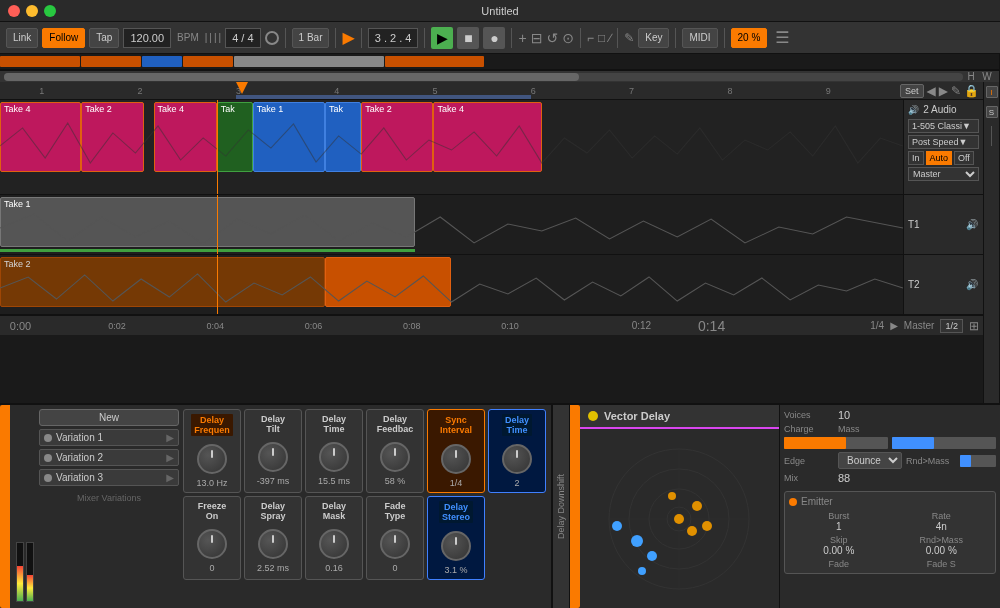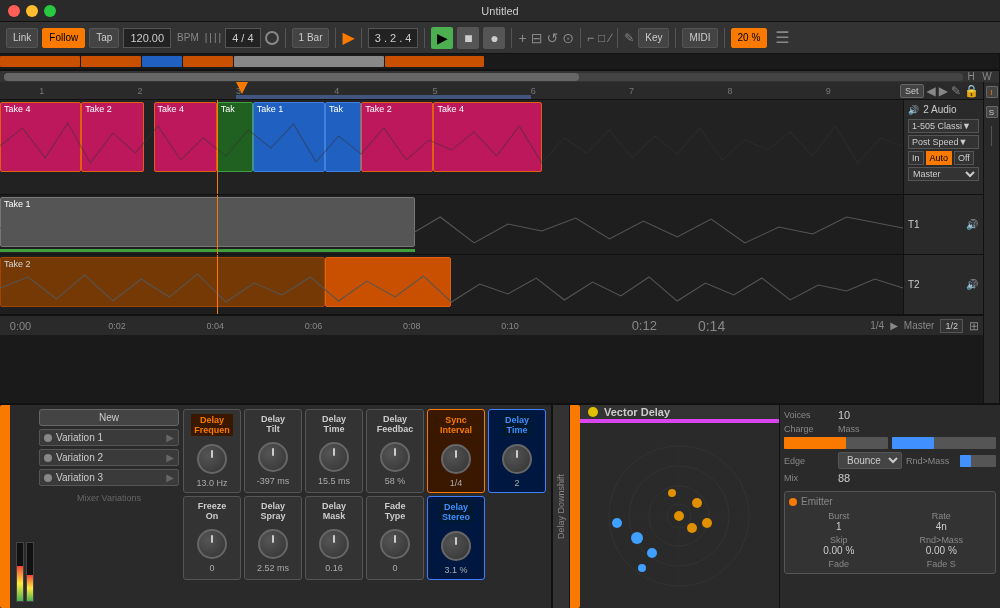--- a/index.html
+++ b/index.html
@@ -249,22 +249,22 @@
       display: flex;
       flex-direction: column;
     }
 
     #vd-header {
       background: #333;
       padding: 4px 8px;
       display: flex;
       align-items: center;
       gap: 6px;
-      border-bottom: 4px solid #d946ef;
-      height: 18px;
+      border-bottom: 2px solid #d946ef;
+      height: 24px;
       font-size: 11px;
       font-weight: bold;
     }
 
     #vd-canvas {
       flex: 1;
       display: flex;
       align-items: center;
       justify-content: center;
       position: relative;
@@ -652,21 +652,21 @@
           </div>
         </div>
 
         <div style="height:20px;background:#2a2a2a;border-top:1px solid #111;position:relative;display:flex;align-items:center;">
           <span style="position:absolute;left:1%;font-size:11px;color:#888;">0:00</span>
           <span style="position:absolute;left:11%;font-size:9px;color:#888;">0:02</span>
           <span style="position:absolute;left:21%;font-size:9px;color:#888;">0:04</span>
           <span style="position:absolute;left:31%;font-size:9px;color:#888;">0:06</span>
           <span style="position:absolute;left:41%;font-size:9px;color:#888;">0:08</span>
           <span style="position:absolute;left:51%;font-size:9px;color:#888;">0:10</span>
-          <span style="position:absolute;left:61%;font-size:13px;color:#888;padding-left:32px;">0:12</span>
+          <span style="position:absolute;left:61%;font-size:10px;color:#888;padding-left:32px;">0:12</span>
           <span style="position:absolute;left:71%;font-size:14px;color:#888;">0:14</span>
 
           <div style="position:absolute;right:4px;display:flex;align-items:center;gap:6px;">
             <span style="font-size:10px;color:#888;">1/4</span>
             <span style="font-size:10px;color:#888;">▶</span>
             <span style="font-size:10px;color:#888;">Master</span>
             <div style="background:#333;border:1px solid #555;padding:1px 4px;font-size:9px;">1/2</div>
             <span style="font-size:12px;color:#888;cursor:pointer;">⊞</span>
           </div>
         </div>

